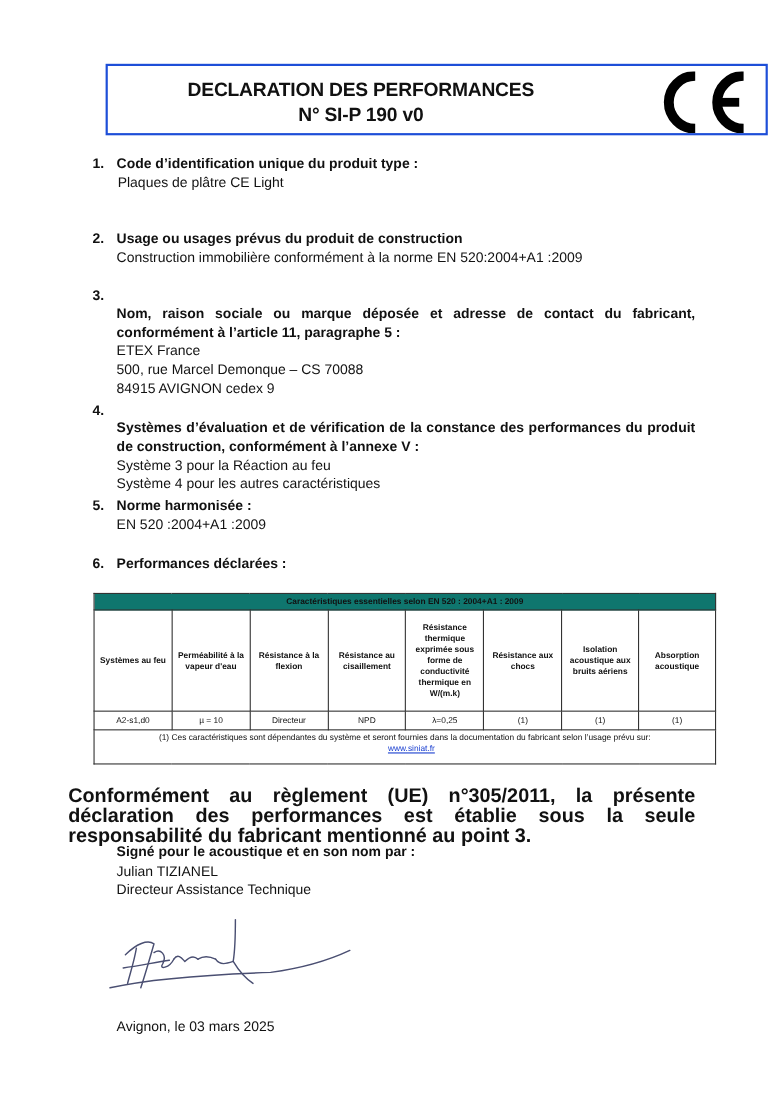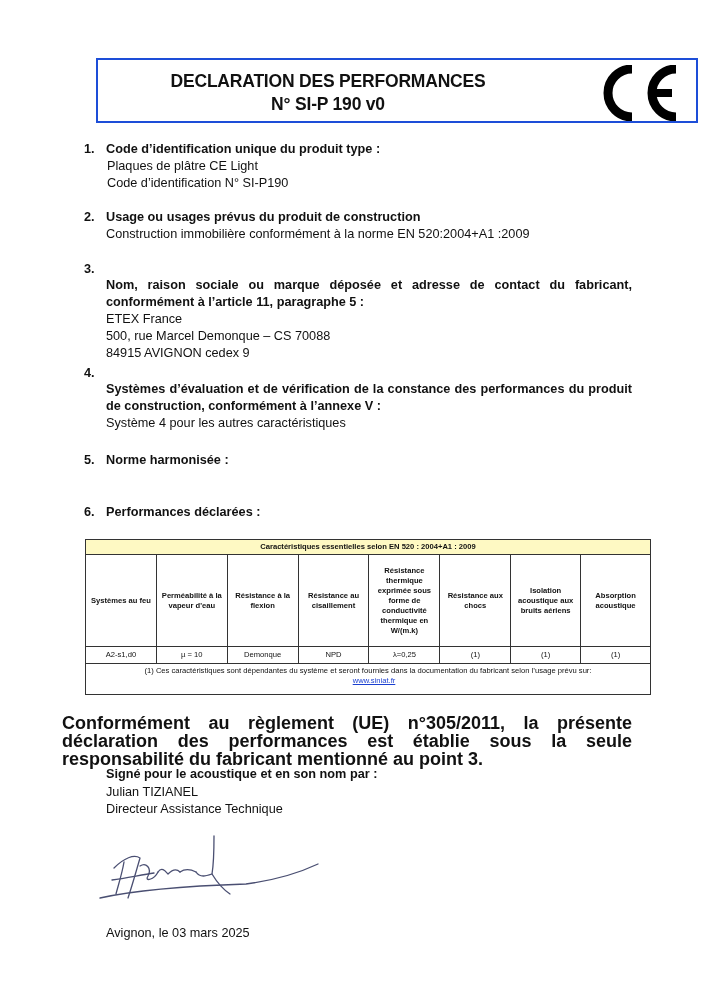--- a/index.html
+++ b/index.html
@@ -21,21 +21,21 @@
     .sec-head { margin-left: 22px; font-weight: bold; }
     .sec-head.justify { text-align: justify; text-align-last: left; margin-top: 16px; }
     .sec-line { margin-left: 22px; }
     .sec-line.indent-more { margin-left: 23px; }
 
     .perf-table {
       position: absolute; left: 85px; top: 539px; width: 566px;
       border-collapse: collapse; font-size: 7.6px; line-height: 10px;
     }
     .perf-table td { border: 1px solid #333; text-align: center; vertical-align: middle; padding: 1px 2px; }
-    .perf-table .caption-cell { background: #fef9c3; font-weight: bold; height: 15px; }
+    .perf-table .caption-cell { background: #0f766e; font-weight: bold; height: 15px; }
     .perf-table .head-cell { font-weight: bold; height: 92px; }
     .perf-table .val-cell { height: 17px; }
     .perf-table .note-cell { text-align: center; height: 31px; vertical-align: top; padding: 2px 2px; }
     .note-link { color: #1a3fd0; text-decoration: underline; margin-left: 12px; }
 
     .conformity {
       position: absolute; left: 62px; top: 714px; width: 570px;
       font-weight: bold; font-size: 18px; line-height: 18px; text-align: justify;
     }
     .signed { position: absolute; left: 106px; top: 766px; font-size: 12.7px; line-height: 17.5px; }
@@ -55,46 +55,47 @@
     <path d="M36 4 A24 24 0 1 0 36 52" fill="none" stroke="#000" stroke-width="9"></path>
     <path d="M80 4 A24 24 0 1 0 80 52" fill="none" stroke="#000" stroke-width="9"></path>
     <rect x="56" y="24" width="20" height="8" fill="#000"></rect>
   </svg>
 </div>
 
 <div class="section" style="top:141px;">
   <span class="sec-num">1.</span>
   <div class="sec-head">Code d’identification unique du produit type :</div>
   <div class="sec-line indent-more">Plaques de plâtre CE Light</div>
-  <div class="sec-line indent-more">Code d’identification  N° SI-P190</div>
 </div>
 
 <div class="section" style="top:209px;">
   <span class="sec-num">2.</span>
   <div class="sec-head">Usage ou usages prévus du produit de construction</div>
   <div class="sec-line">Construction immobilière conformément à la norme EN 520:2004+A1 :2009</div>
 </div>
 
 <div class="section" style="top:261px;">
   <span class="sec-num">3.</span>
   <div class="sec-head justify">Nom, raison sociale ou marque déposée et adresse de contact du fabricant, conformément à l’article 11, paragraphe 5 :</div>
   <div class="sec-line">ETEX France</div>
   <div class="sec-line">500, rue Marcel Demonque – CS 70088</div>
   <div class="sec-line">84915 AVIGNON cedex 9</div>
 </div>
 
 <div class="section" style="top:365px;">
   <span class="sec-num">4.</span>
   <div class="sec-head justify">Systèmes d’évaluation et de vérification de la constance des performances du produit de construction, conformément à l’annexe V :</div>
+  <div class="sec-line">Système 3 pour la Réaction au feu</div>
   <div class="sec-line">Système 4 pour les autres caractéristiques</div>
 </div>
 
 <div class="section" style="top:452px;">
   <span class="sec-num">5.</span>
   <div class="sec-head">Norme harmonisée :</div>
+  <div class="sec-line">EN 520 :2004+A1 :2009</div>
 </div>
 
 <div class="section" style="top:504px;">
   <span class="sec-num">6.</span>
   <div class="sec-head">Performances déclarées :</div>
 </div>
 
 <table class="perf-table">
   <colgroup>
     <col style="width:71px">
@@ -116,21 +117,21 @@
     <td class="head-cell">Résistance à la flexion</td>
     <td class="head-cell">Résistance au cisaillement</td>
     <td class="head-cell">Résistance thermique exprimée sous forme de conductivité thermique en W/(m.k)</td>
     <td class="head-cell">Résistance aux chocs</td>
     <td class="head-cell">Isolation acoustique aux bruits aériens</td>
     <td class="head-cell">Absorption acoustique</td>
   </tr>
   <tr>
     <td class="val-cell">A2-s1,d0</td>
     <td class="val-cell">µ = 10</td>
-    <td class="val-cell">Demonque</td>
+    <td class="val-cell">Directeur</td>
     <td class="val-cell">NPD</td>
     <td class="val-cell">λ=0,25</td>
     <td class="val-cell">(1)</td>
     <td class="val-cell">(1)</td>
     <td class="val-cell">(1)</td>
   </tr>
   <tr>
     <td class="note-cell" colspan="8">
       <div>(1) Ces caractéristiques sont dépendantes du système et seront fournies dans la documentation du fabricant  selon l’usage prévu sur:</div>
       <a class="note-link">www.siniat.fr</a>

